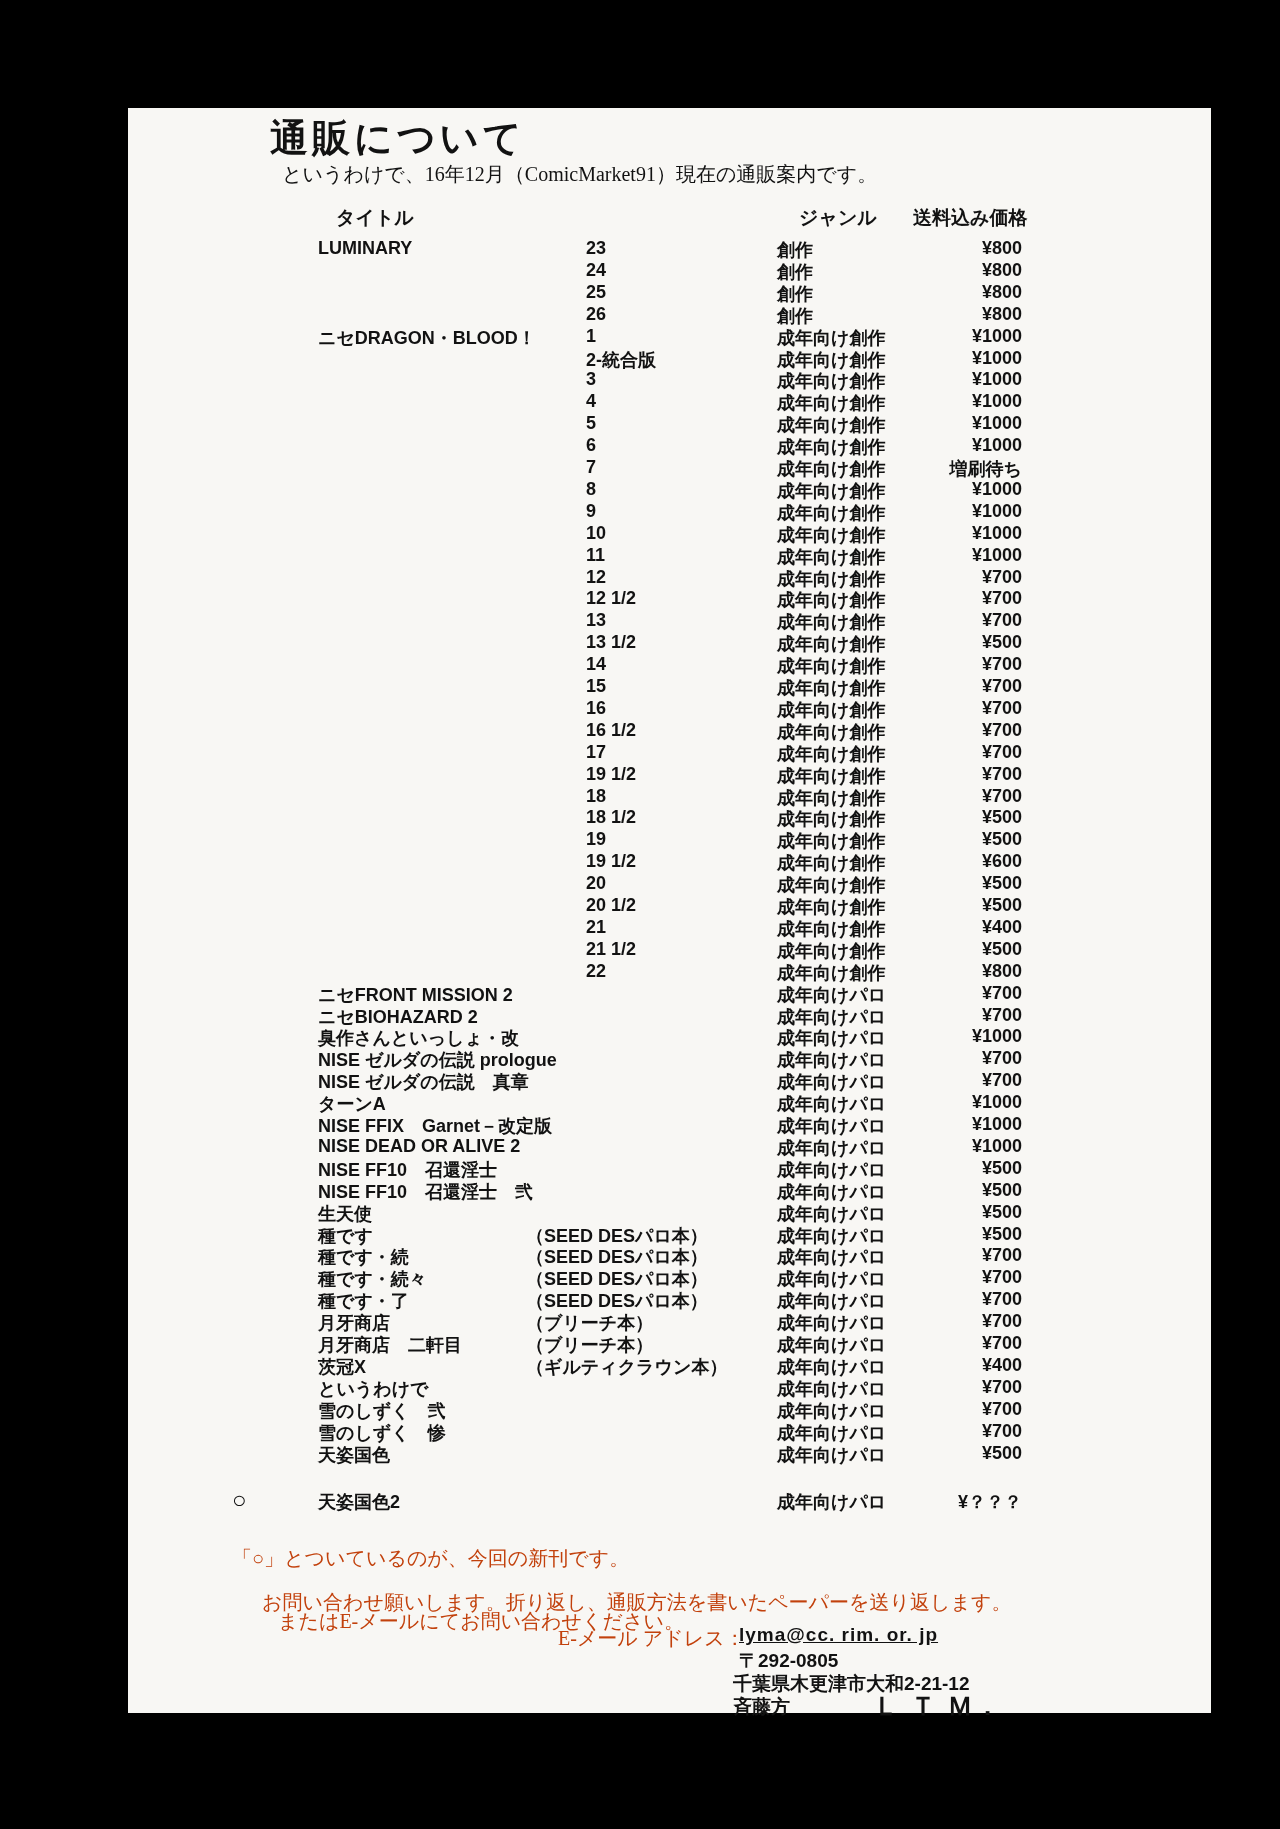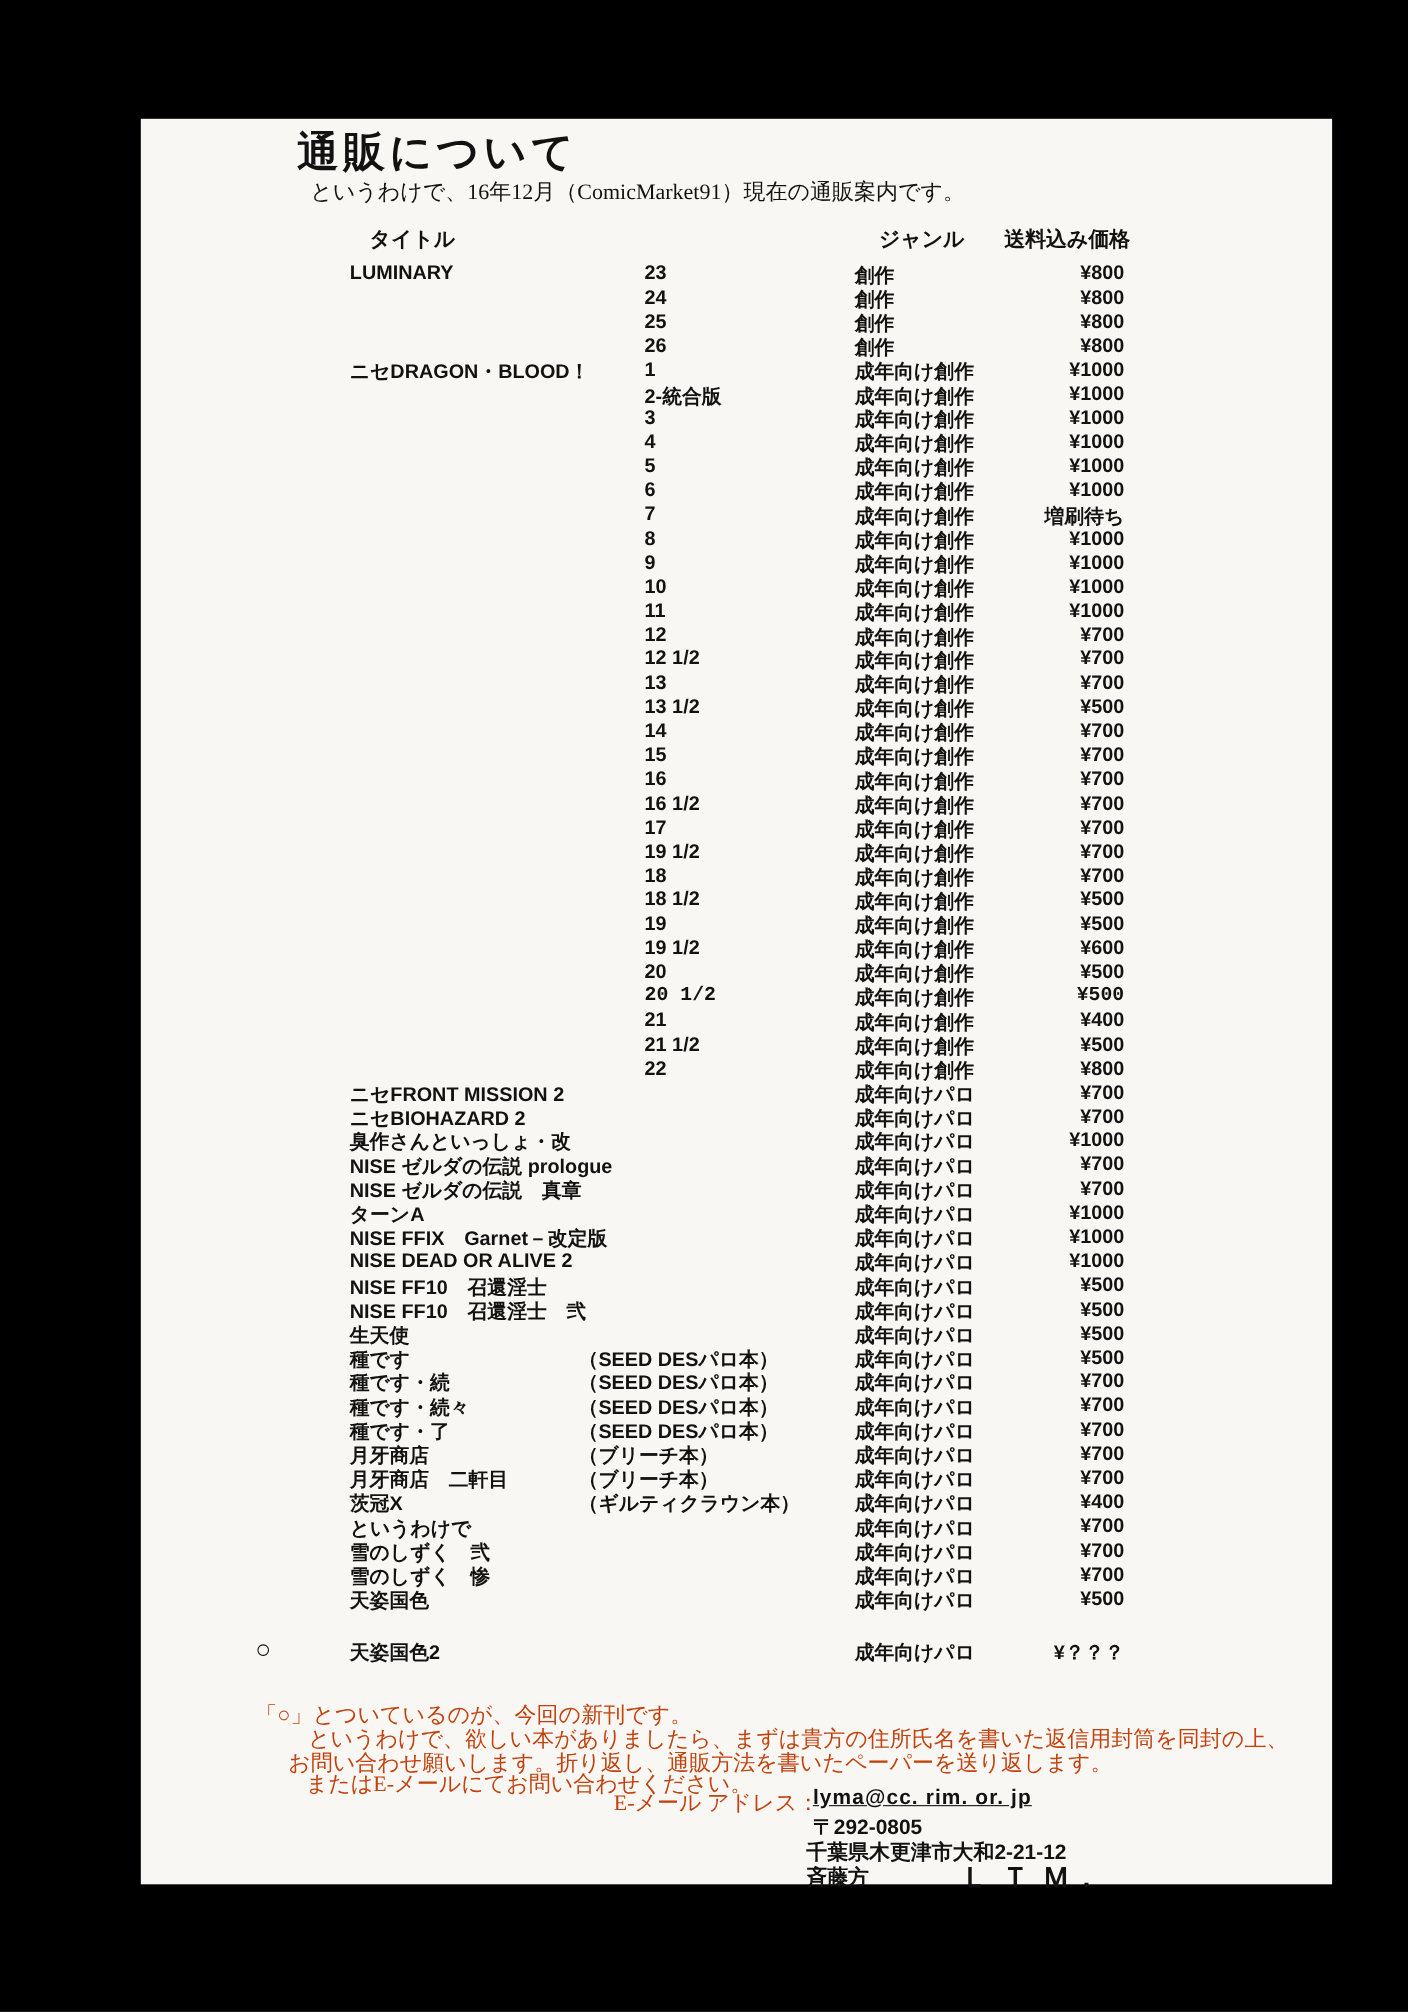--- a/index.html
+++ b/index.html
@@ -214,21 +214,21 @@
       <div class="row" style="top: 743.2px;">
         <span class="r-vol">19 1/2</span>
         <span class="r-genre">成年向け創作</span>
         <span class="r-price">¥600</span>
       </div>
       <div class="row" style="top: 765.1px;">
         <span class="r-vol">20</span>
         <span class="r-genre">成年向け創作</span>
         <span class="r-price">¥500</span>
       </div>
-      <div class="row" style="top: 787px; font-family: Liberation Mono, monospace;">
+      <div class="row" style="top: 787px;">
         <span class="r-vol">20 1/2</span>
         <span class="r-genre">成年向け創作</span>
         <span class="r-price">¥500</span>
       </div>
       <div class="row" style="top: 808.9px;">
         <span class="r-vol">21</span>
         <span class="r-genre">成年向け創作</span>
         <span class="r-price">¥400</span>
       </div>
       <div class="row" style="top: 830.8px;">
@@ -361,21 +361,20 @@
     </div>
 
   <div class="newrow">
     <span class="nr-marker">○</span>
     <span class="nr-title">天姿国色2</span>
     <span class="nr-genre">成年向けパロ</span>
     <span class="nr-price">¥？？？</span>
   </div>
 
   <div class="abs serifline f-note">「○」とついているのが、今回の新刊です。</div>
-  <div class="abs serifline f-line1">というわけで、欲しい本がありましたら、まずは貴方の住所氏名を書いた返信用封筒を同封の上、</div>
   <div class="abs serifline f-line2">お問い合わせ願いします。折り返し、通販方法を書いたペーパーを送り返します。</div>
   <div class="abs serifline f-line3">またはE-メールにてお問い合わせください。</div>
 
   <div class="abs serifline f-emailrow">E-メール アドレス：</div>
   <div class="abs f-email">lyma@cc. rim. or. jp</div>
 
   <div class="abs f-postal">〒292-0805</div>
   <div class="abs f-address">千葉県木更津市大和2-21-12</div>
   <div class="abs f-careof">斉藤方</div>
   <div class="abs f-circle">ＬＴＭ.</div>

